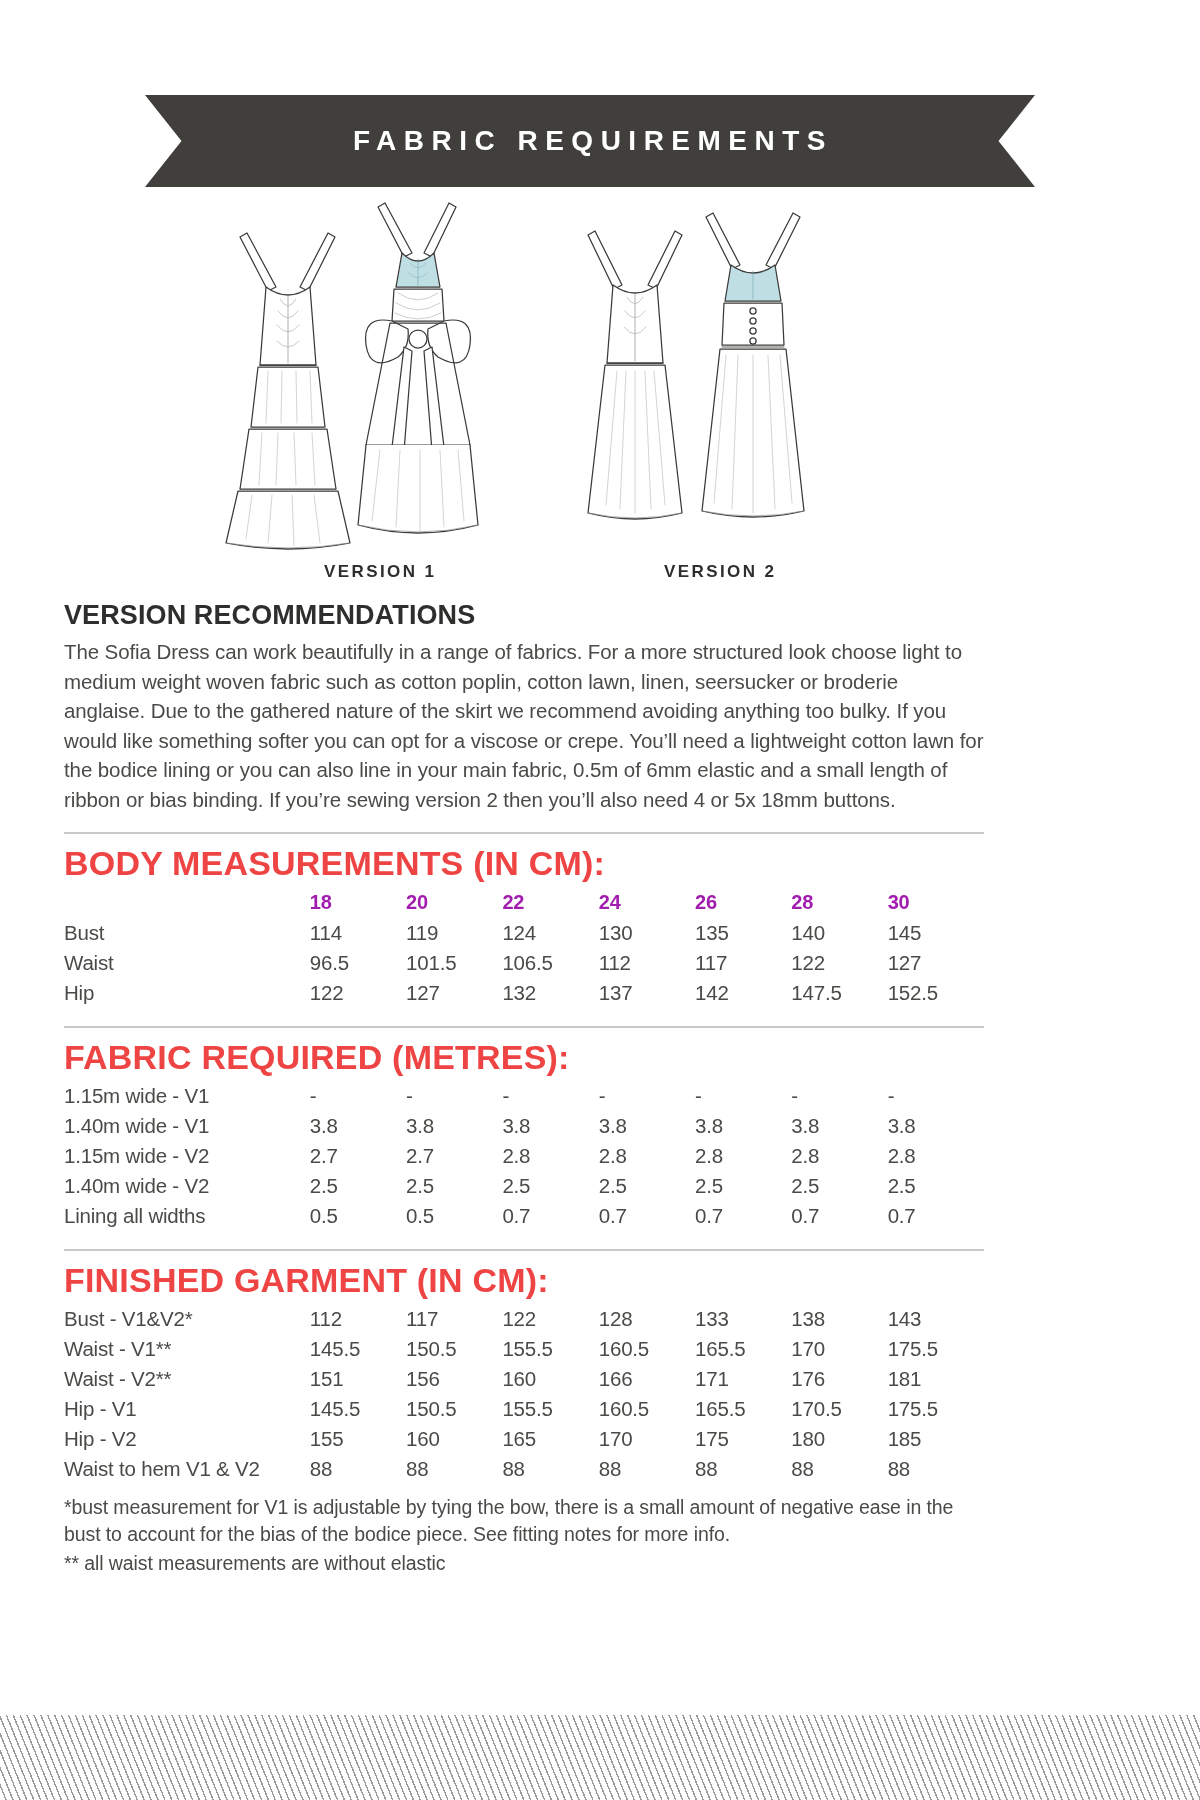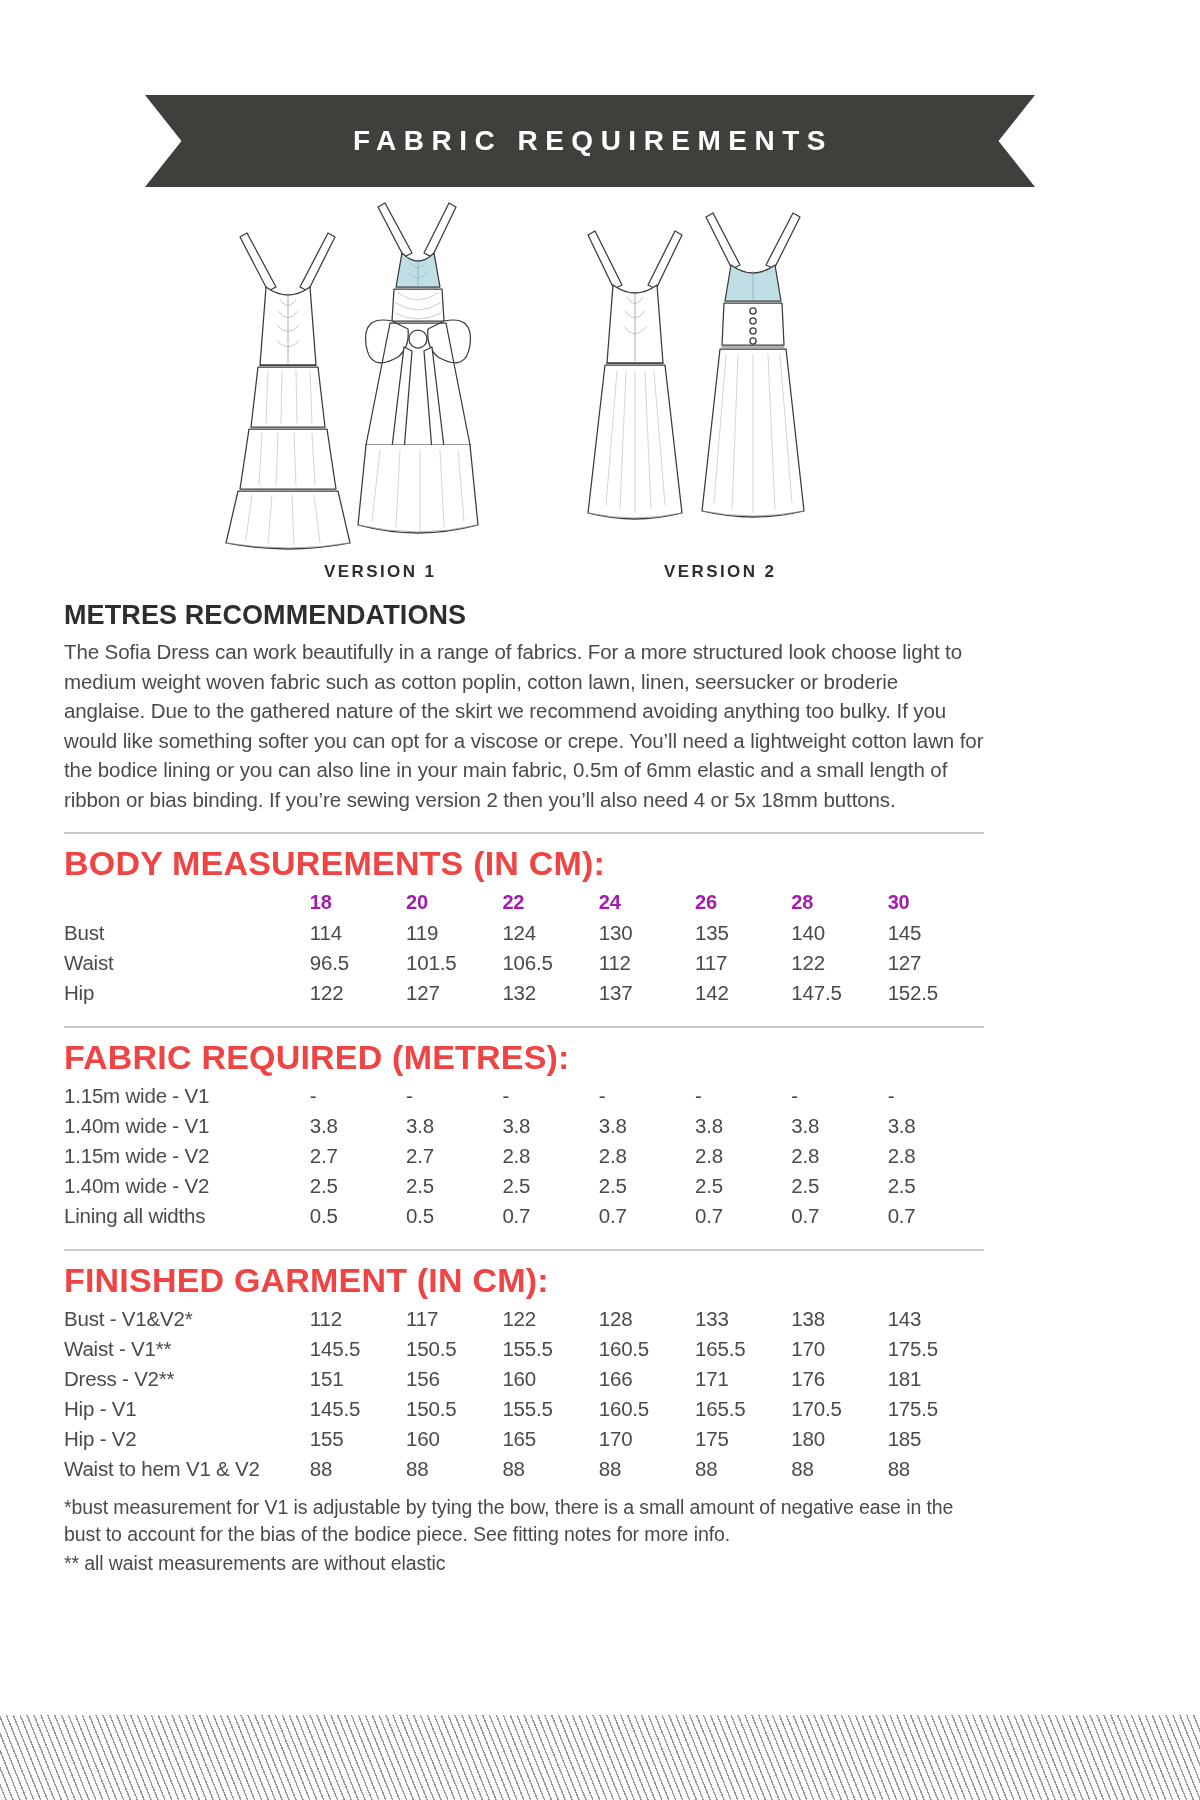--- a/index.html
+++ b/index.html
@@ -227,21 +227,21 @@
     </svg>
   </div>
 
   <div class="version-labels">
     <span class="vlabel v1">VERSION 1</span>
     <span class="vlabel v2">VERSION 2</span>
   </div>
 
   <div class="content">
 
-    <h2 class="section-head">METRES RECOMMENDATIONS</h2>
+    <h2 class="section-head">VERSION RECOMMENDATIONS</h2>
     <p class="body-copy">The Sofia Dress can work beautifully in a range of fabrics. For a more structured look choose light to medium weight woven fabric such as cotton poplin, cotton lawn, linen, seersucker or broderie anglaise. Due to the gathered nature of the skirt we recommend avoiding anything too bulky. If you would like something softer you can opt for a viscose or crepe. You’ll need a lightweight cotton lawn for the bodice lining or you can also line in your main fabric, 0.5m of 6mm elastic and a small length of ribbon or bias binding. If you’re sewing version 2 then you’ll also need 4 or 5x 18mm buttons.</p>
 
     <hr class="rule">
 
     <h3 class="table-head">BODY MEASUREMENTS (IN CM):</h3>
     <table class="meas">
       <thead>
         <tr>
           <th class="rowlabel"></th>
           <th class="val">18</th>
@@ -364,21 +364,21 @@
           <td class="rowlabel">Waist - V1**</td>
           <td class="val">145.5</td>
           <td class="val">150.5</td>
           <td class="val">155.5</td>
           <td class="val">160.5</td>
           <td class="val">165.5</td>
           <td class="val">170</td>
           <td class="val">175.5</td>
         </tr>
         <tr>
-          <td class="rowlabel">Dress - V2**</td>
+          <td class="rowlabel">Waist - V2**</td>
           <td class="val">151</td>
           <td class="val">156</td>
           <td class="val">160</td>
           <td class="val">166</td>
           <td class="val">171</td>
           <td class="val">176</td>
           <td class="val">181</td>
         </tr>
         <tr>
           <td class="rowlabel">Hip - V1</td>

